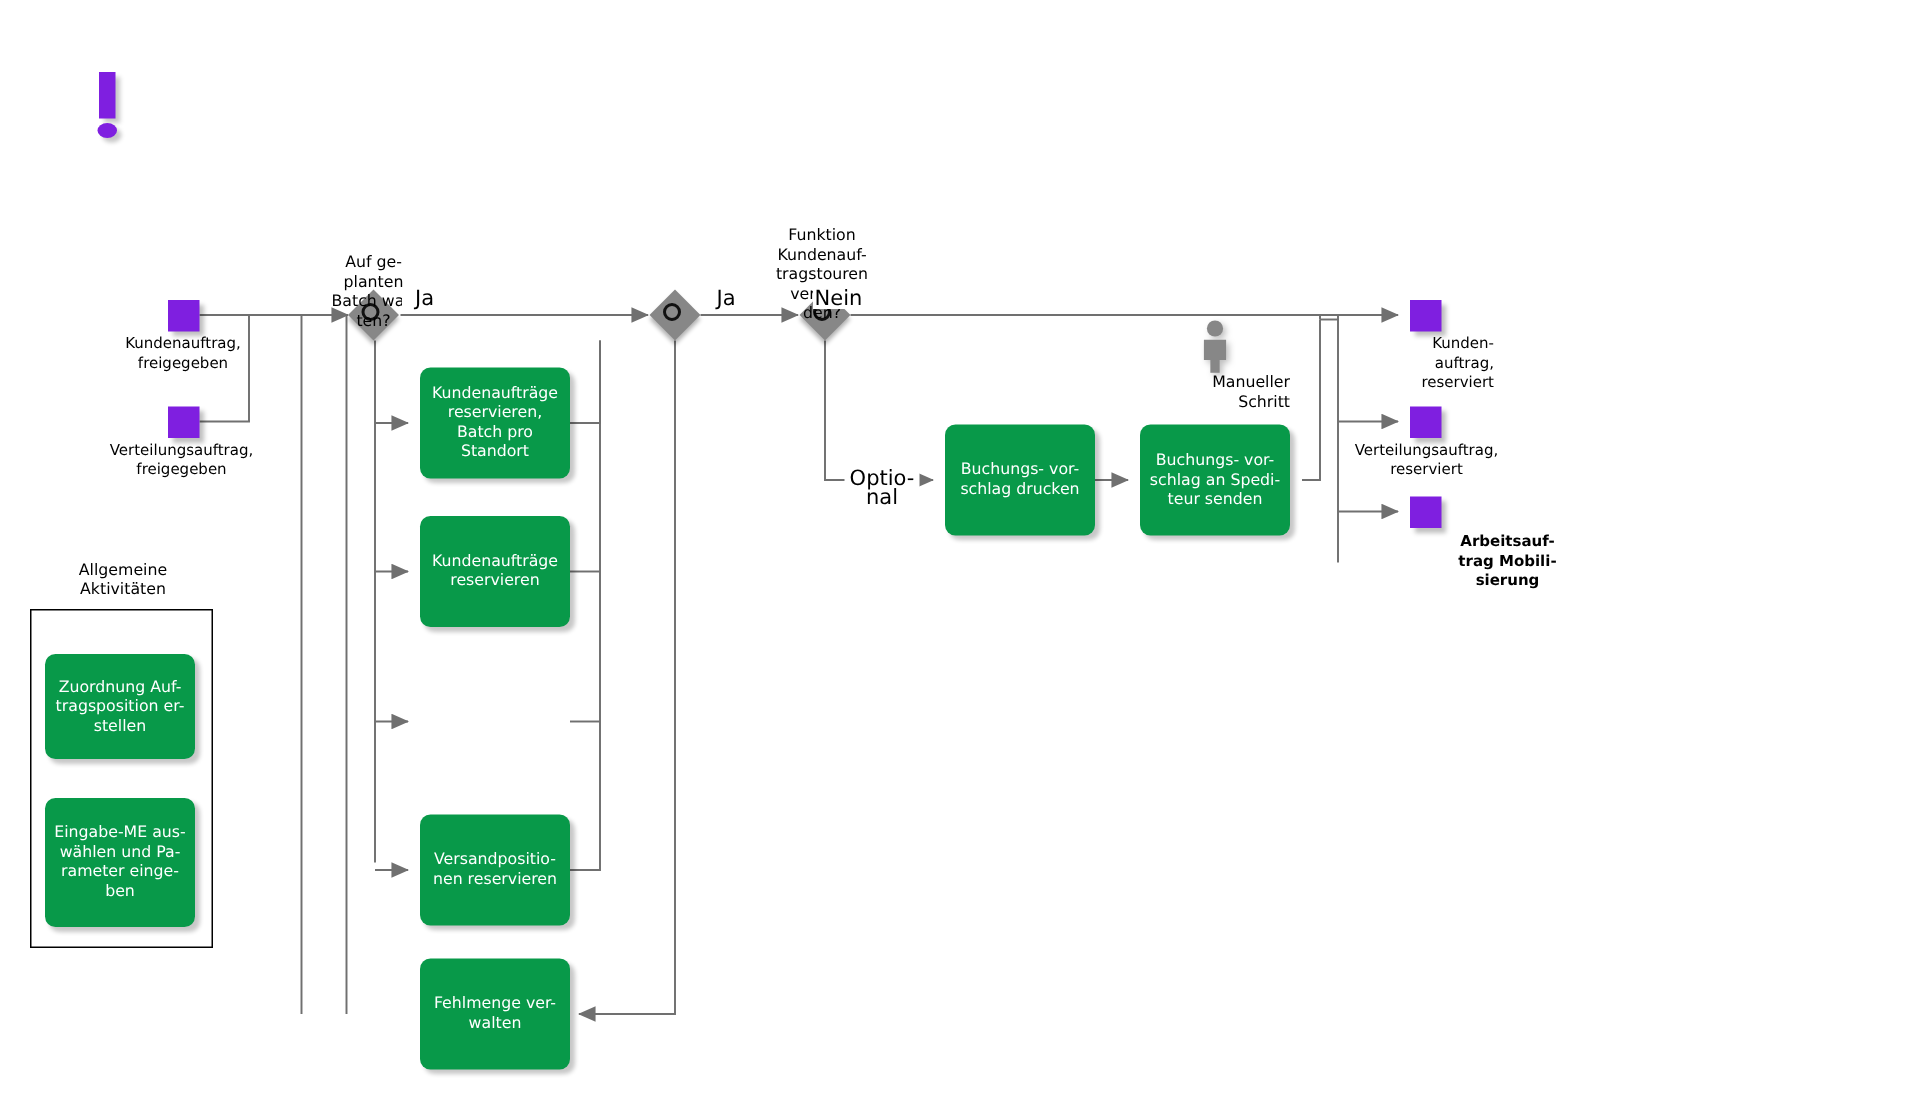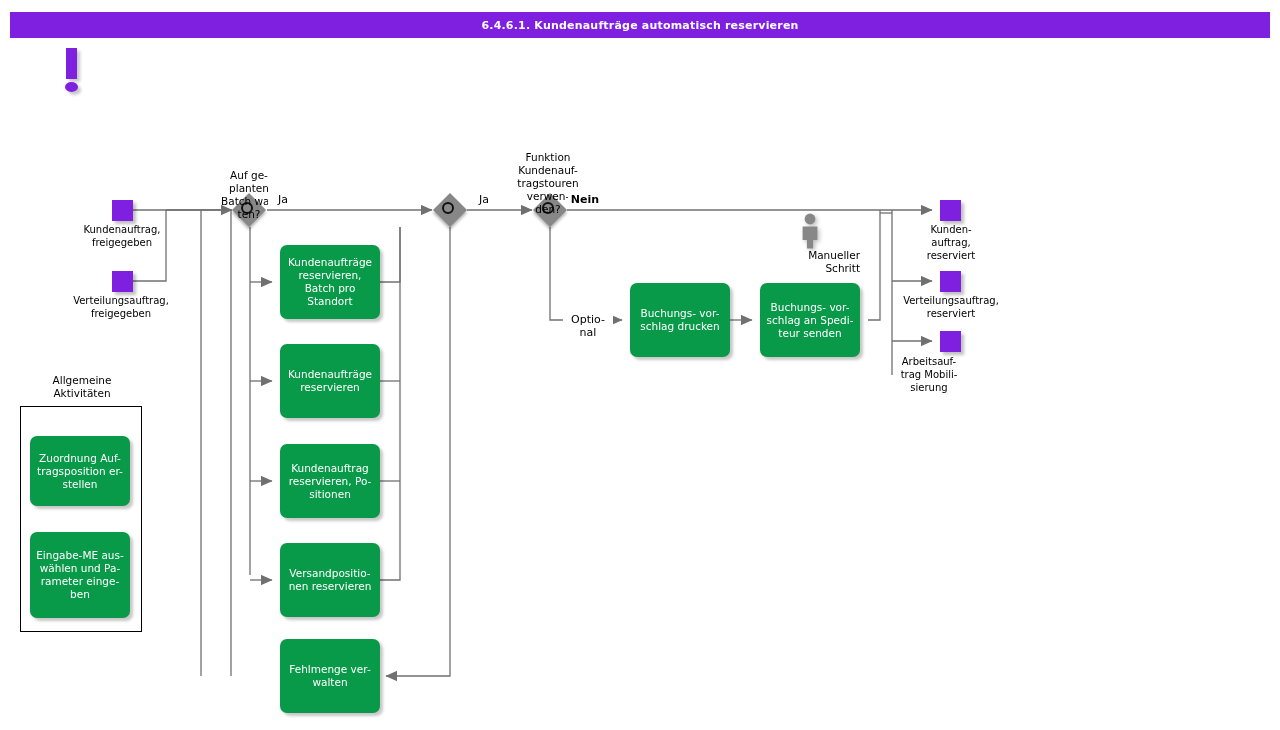--- a/index.html
+++ b/index.html
@@ -25,21 +25,21 @@
   .ev-label{position:absolute;font-size:10px;line-height:13px;color:#000;
             text-align:center;white-space:pre-line;}
 
   .gw{position:absolute;width:34px;height:34px;}
   .gw .dia{position:absolute;left:0;top:0;width:24px;height:24px;background:#878787;
            transform:rotate(45deg);margin:5px;box-shadow:2px 2px 3px rgba(0,0,0,.3);}
   .gw .ring{position:absolute;left:9px;top:9px;width:12px;height:12px;border-radius:50%;
             border:2.5px solid #111;background:#8a8a8a;box-sizing:border-box;}
   .gw-label{position:absolute;font-size:10.5px;line-height:13px;color:#000;
             text-align:center;white-space:pre-line;}
-  .edge-label{position:absolute;font-size:11px;line-height:13px;color:#000;
+  .edge-label{position:absolute;font-size:14px;line-height:13px;color:#000;
               text-align:center;white-space:pre-line;background:#fff;padding:0 1px;}
 
   .bang{position:absolute;}
   .bang .bar{position:absolute;left:8px;top:0;width:11px;height:31px;background:#7F1FE0;
              box-shadow:3px 3px 3px rgba(0,0,0,.22);}
   .bang .dot{position:absolute;left:7px;top:34px;width:13px;height:10px;border-radius:50%;
              background:#7F1FE0;box-shadow:3px 3px 3px rgba(0,0,0,.22);}
   .bang-label{position:absolute;font-size:10.5px;line-height:13px;color:#000;
               text-align:center;white-space:pre-line;}
 
@@ -49,21 +49,20 @@
 
   .legendbox{position:absolute;border:1.5px solid #000;background:#ffffff;}
   .legend-title{position:absolute;font-size:10.5px;line-height:13px;color:#000;
                 text-align:center;white-space:pre-line;}
 </style>
 </head>
 <body>
 
 <div id="canvas">
 
-  <div class="titlebar">6.4.6.1. Kundenaufträge automatisch reservieren</div>
 
   <svg class="wires" viewBox="0 0 1280 730" xmlns="http://www.w3.org/2000/svg">
     <defs>
       <marker id="ah" markerWidth="9" markerHeight="8" refX="8.5" refY="4" orient="auto">
         <path d="M0,0 L9,4 L0,8 z" fill="#707070"></path>
       </marker>
     </defs>
     <g fill="none" stroke="#707070" stroke-width="1.3">
 
       <path d="M133,210 H231 V210"></path>
@@ -138,41 +137,36 @@
 
   <div class="gw" style="left:533px;top:193px;">
     <div class="dia"></div>
     <div class="ring"></div>
   </div>
   <div class="gw-label" style="left:485px;top:151px;width:126px;">Funktion
 Kundenauf-
 tragstouren
 verwen-
 den?</div>
-  <div class="edge-label" style="left:568px;top:193px;width:32px;font-weight:bold;">Nein</div>
+  <div class="edge-label" style="left:542px;top:193px;width:32px;">Nein</div>
   <div class="edge-label" style="left:563px;top:313px;width:48px;">Optio-
 nal</div>
 
   <div class="task" style="left:280px;top:245px;width:100px;height:74px;">
       <span style="white-space:pre-line;">Kundenaufträge
 reservieren,
 Batch pro
 Standort</span>
     </div>
 
   <div class="task" style="left:280px;top:344px;width:100px;height:74px;">
       <span style="white-space:pre-line;">Kundenaufträge
 reservieren</span>
     </div>
 
-  <div class="task" style="left:280px;top:444px;width:100px;height:74px;">
-      <span style="white-space:pre-line;">Kundenauftrag
-reservieren, Po-
-sitionen</span>
-    </div>
 
   <div class="task" style="left:280px;top:543px;width:100px;height:74px;">
       <span style="white-space:pre-line;">Versandpositio-
 nen reservieren</span>
     </div>
 
   <div class="task" style="left:280px;top:639px;width:100px;height:74px;">
       <span style="white-space:pre-line;">Fehlmenge ver-
 walten</span>
     </div>
@@ -191,30 +185,30 @@
   <div class="person" style="left:798px;top:213px;">
     <svg width="24" height="36" viewBox="0 0 24 36" xmlns="http://www.w3.org/2000/svg">
       <circle cx="12" cy="6" r="5.4" fill="#878787"></circle>
       <path d="M4.6,13.5 h14.8 v13.5 h-4.3 v8.5 h-6.2 v-8.5 h-4.3 z" fill="#878787"></path>
     </svg>
   </div>
   <div class="person-label" style="left:760px;top:249px;width:100px;">Manueller
 Schritt</div>
 
   <div class="event" style="left:940px;top:200px;"></div>
-  <div class="ev-label" style="left:906px;top:223px;width:90px;">Kunden-
+  <div class="ev-label" style="left:906px;top:223px;width:90px;text-align:right;">Kunden-
 auftrag,
 reserviert</div>
 
   <div class="event" style="left:940px;top:271px;"></div>
   <div class="ev-label" style="left:880px;top:294px;width:142px;">Verteilungsauftrag,
 reserviert</div>
 
   <div class="event" style="left:940px;top:331px;"></div>
-  <div class="ev-label" style="left:882px;top:355px;width:94px;">Arbeitsauf-
+  <div class="ev-label" style="left:958px;top:355px;width:94px;font-weight:bold;">Arbeitsauf-
 trag Mobili-
 sierung</div>
 
   <div class="legend-title" style="left:30px;top:374px;width:104px;text-align:center;">Allgemeine
 Aktivitäten</div>
   <div class="legendbox" style="left:20px;top:406px;width:120px;height:224px;"></div>
   <div class="task" style="left:30px;top:436px;width:100px;height:70px;">
       <span style="white-space:pre-line;">Zuordnung Auf-
 tragsposition er-
 stellen</span>

